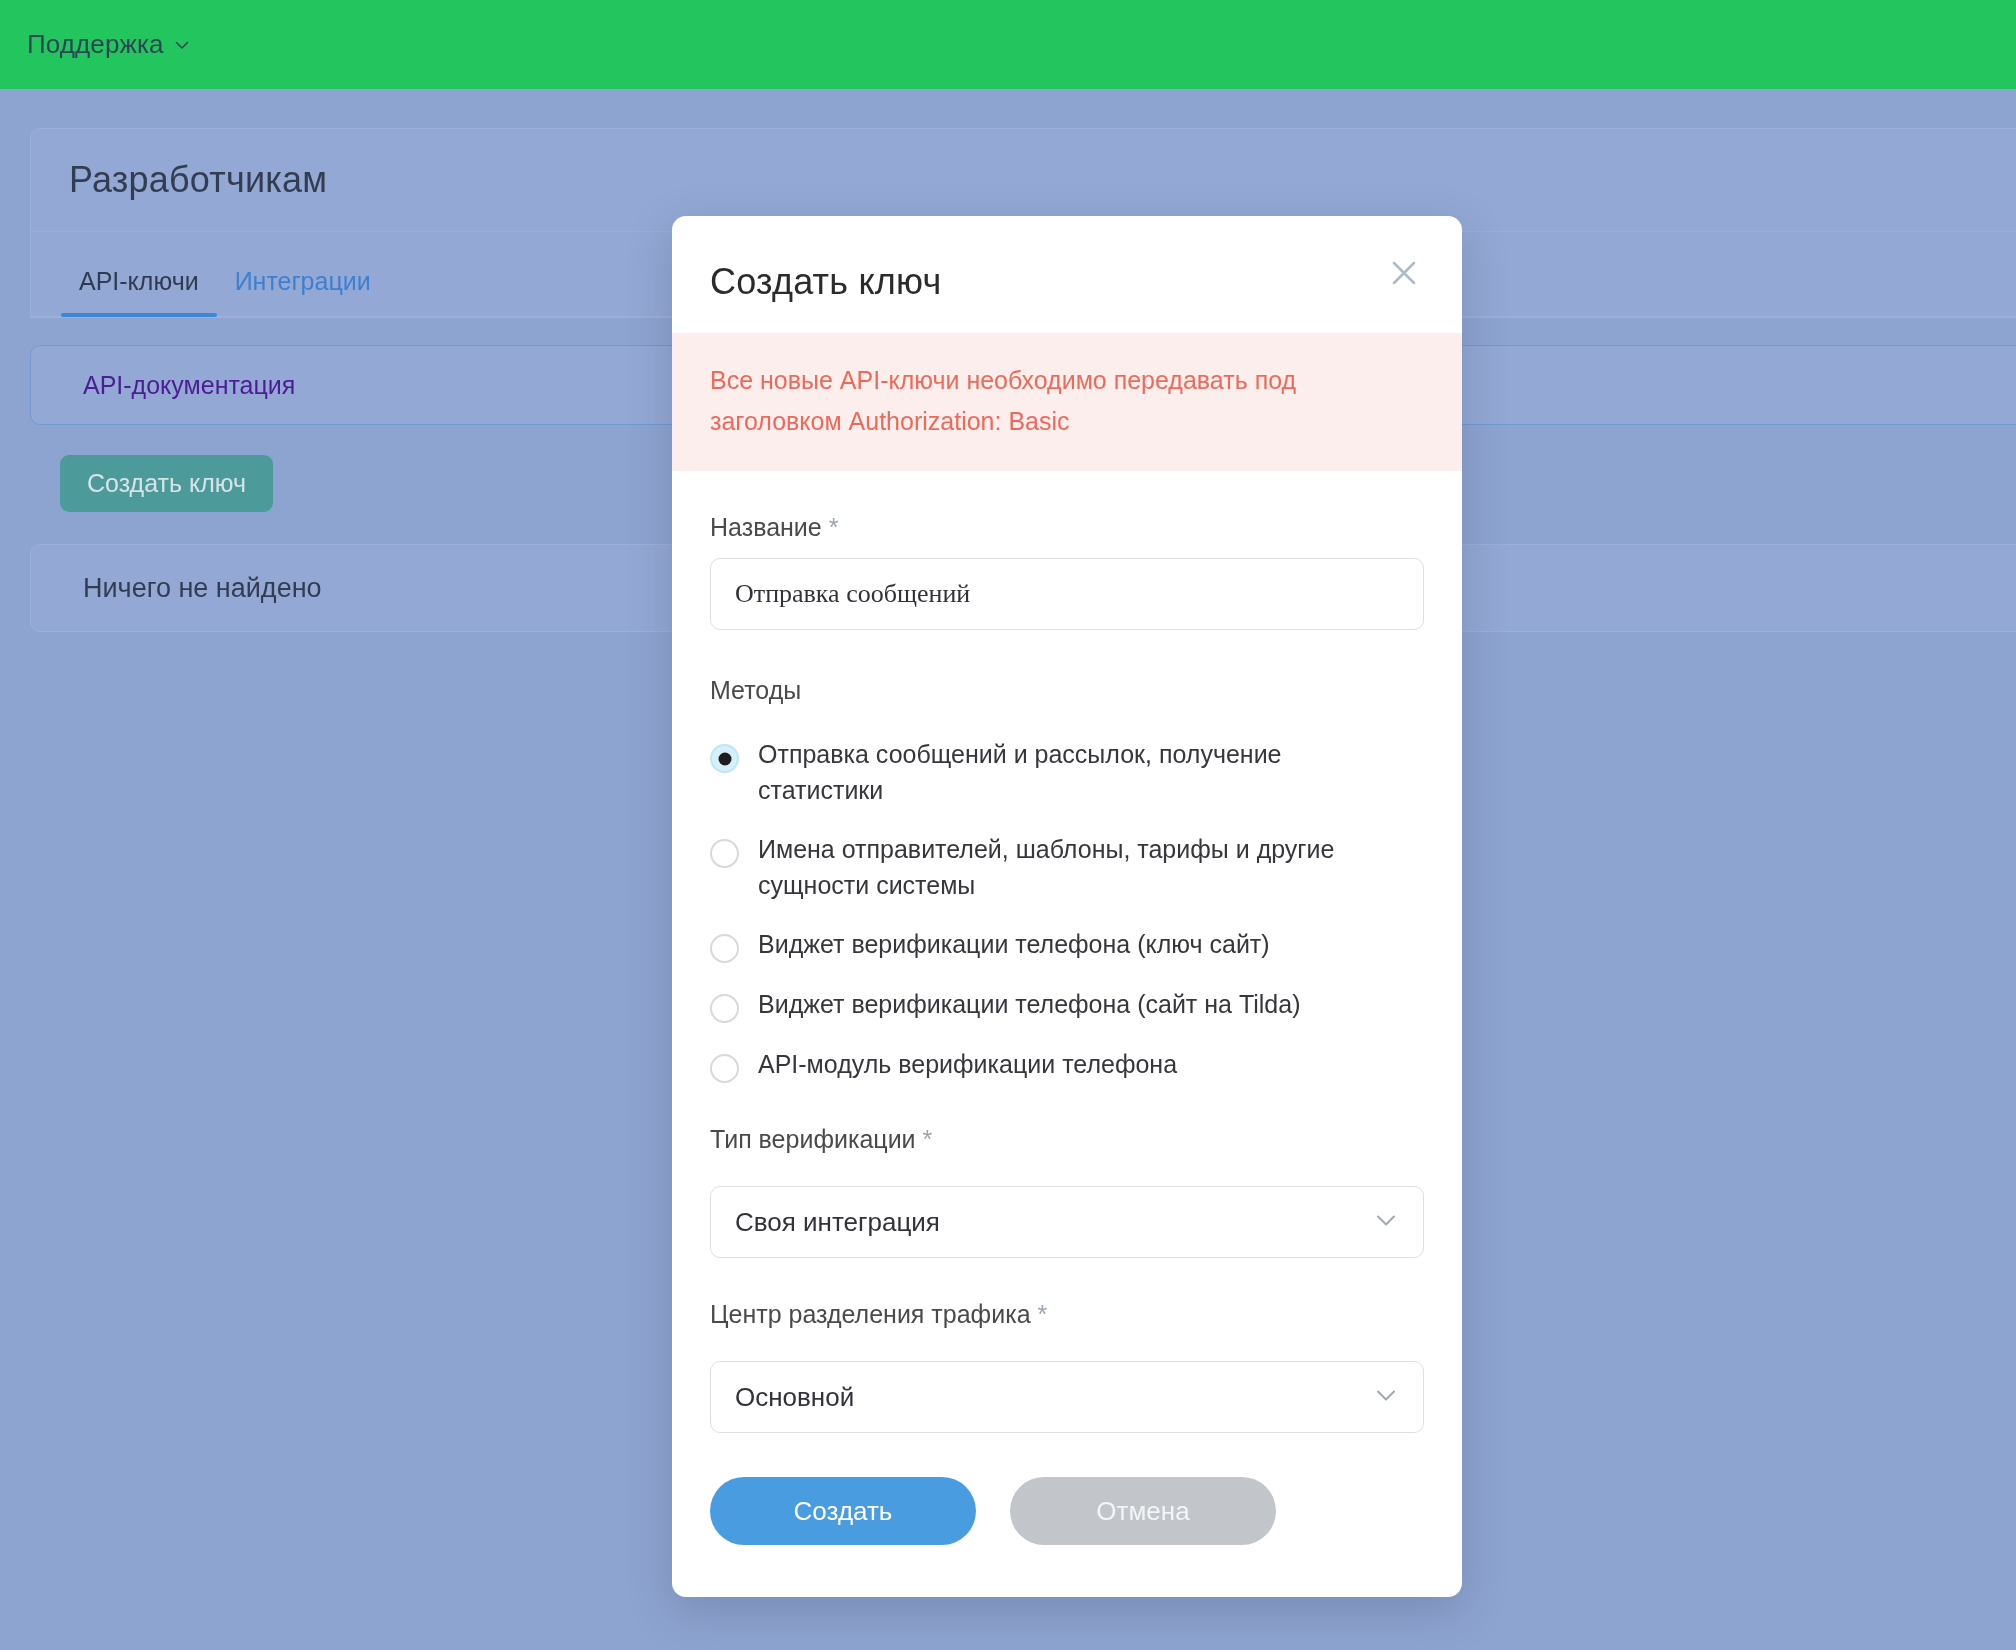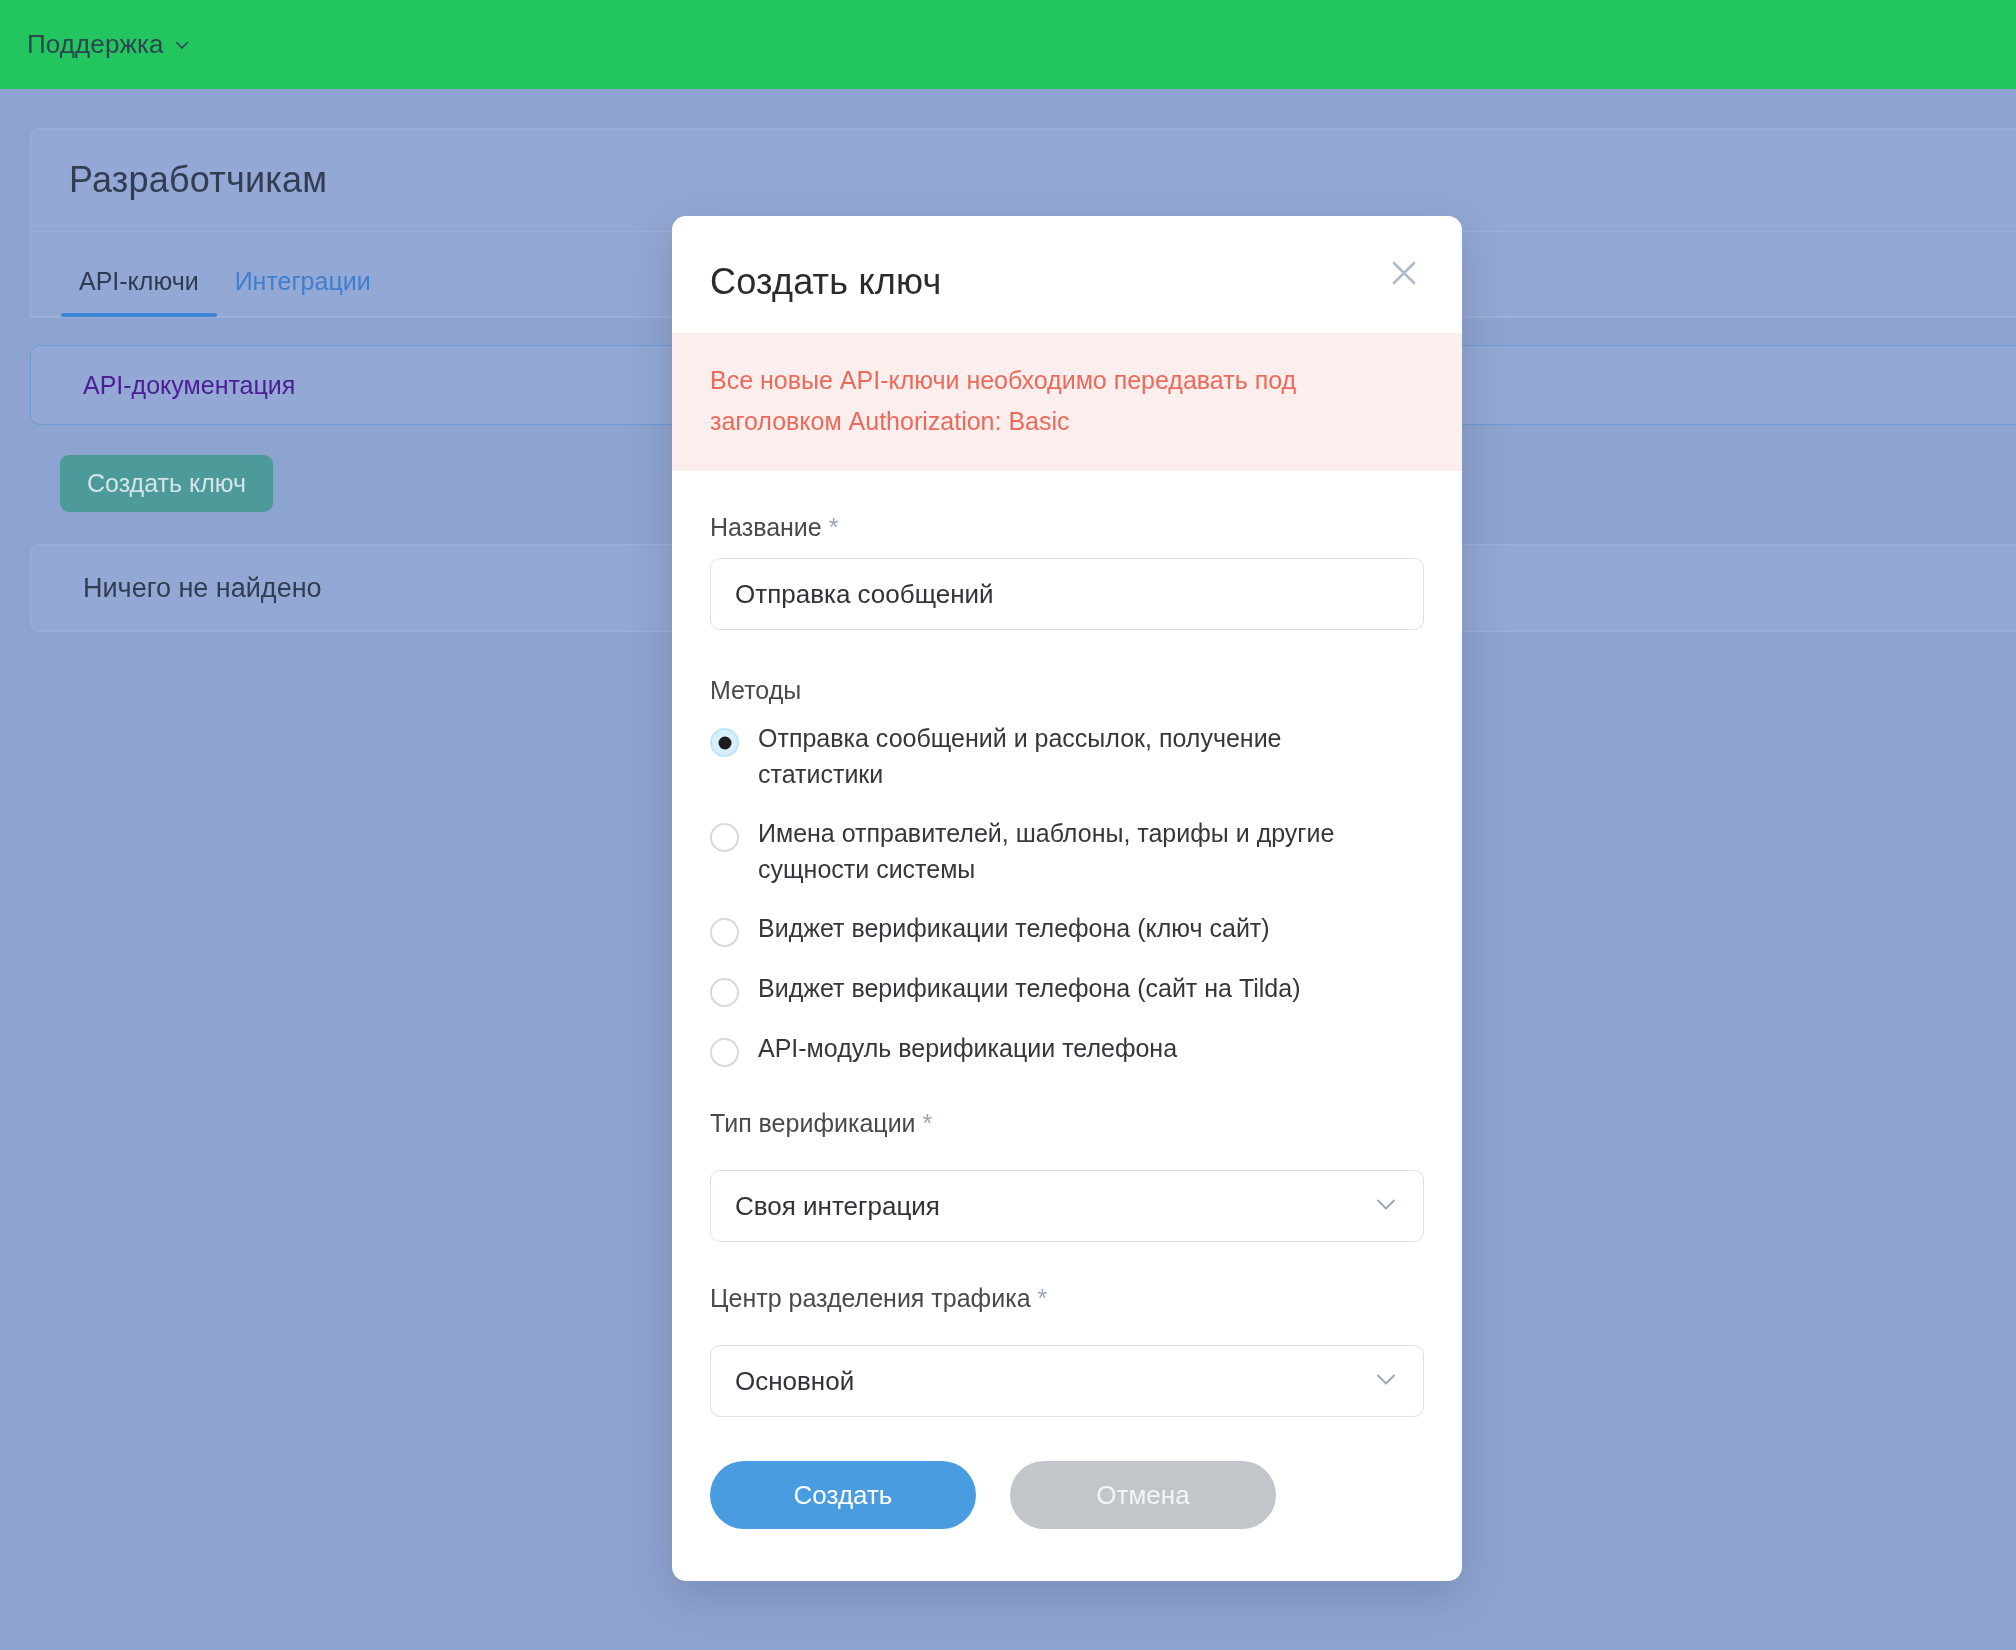--- a/index.html
+++ b/index.html
@@ -220,32 +220,32 @@
   .text-input {
     margin-top: 16px;
     width: 100%;
     box-sizing: border-box;
     height: 72px;
     border: 1px solid #dcdfe4;
     border-radius: 10px;
     font-size: 26px;
     color: #32323a;
     padding: 0 24px;
-    font-family: Liberation Sans, sans-serif;
+    font-family: Liberation Serif, serif;
     outline: none;
     background: #fff;
   }
 
   .group-label {
     margin-top: 46px;
     font-size: 25px;
     color: #4a4a4a;
   }
 
-  .radio-list { margin-top: 16px; }
+  .radio-list { margin-top: 32px; }
   .radio-item {
     display: flex;
     align-items: flex-start;
     gap: 19px;
     margin-bottom: 24px;
     cursor: pointer;
   }
   .radio-mark {
     flex: 0 0 auto;
     width: 29px;

